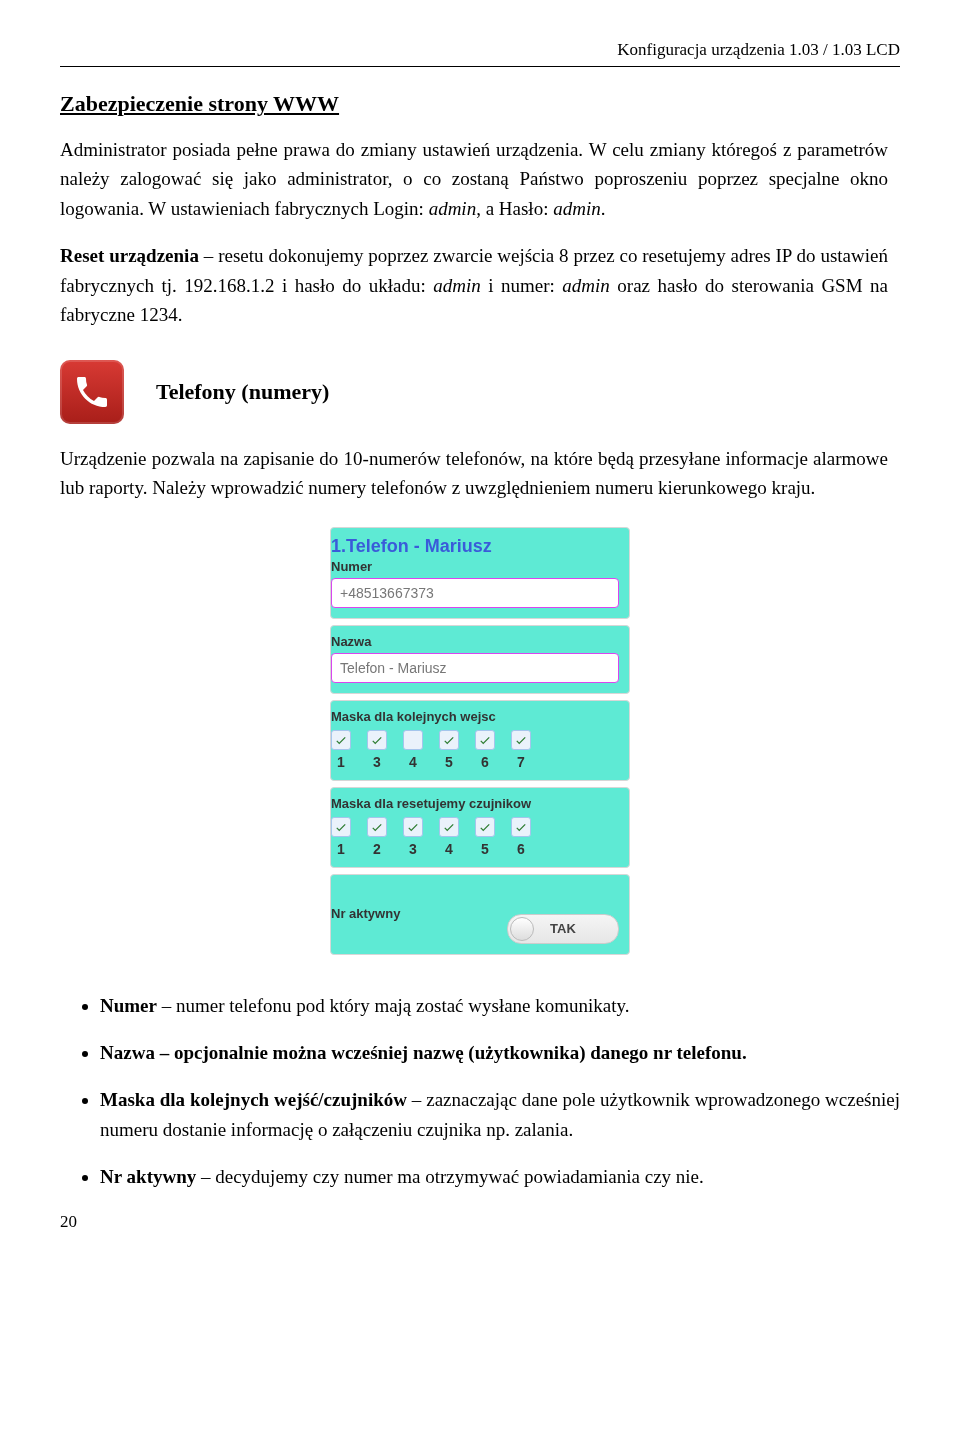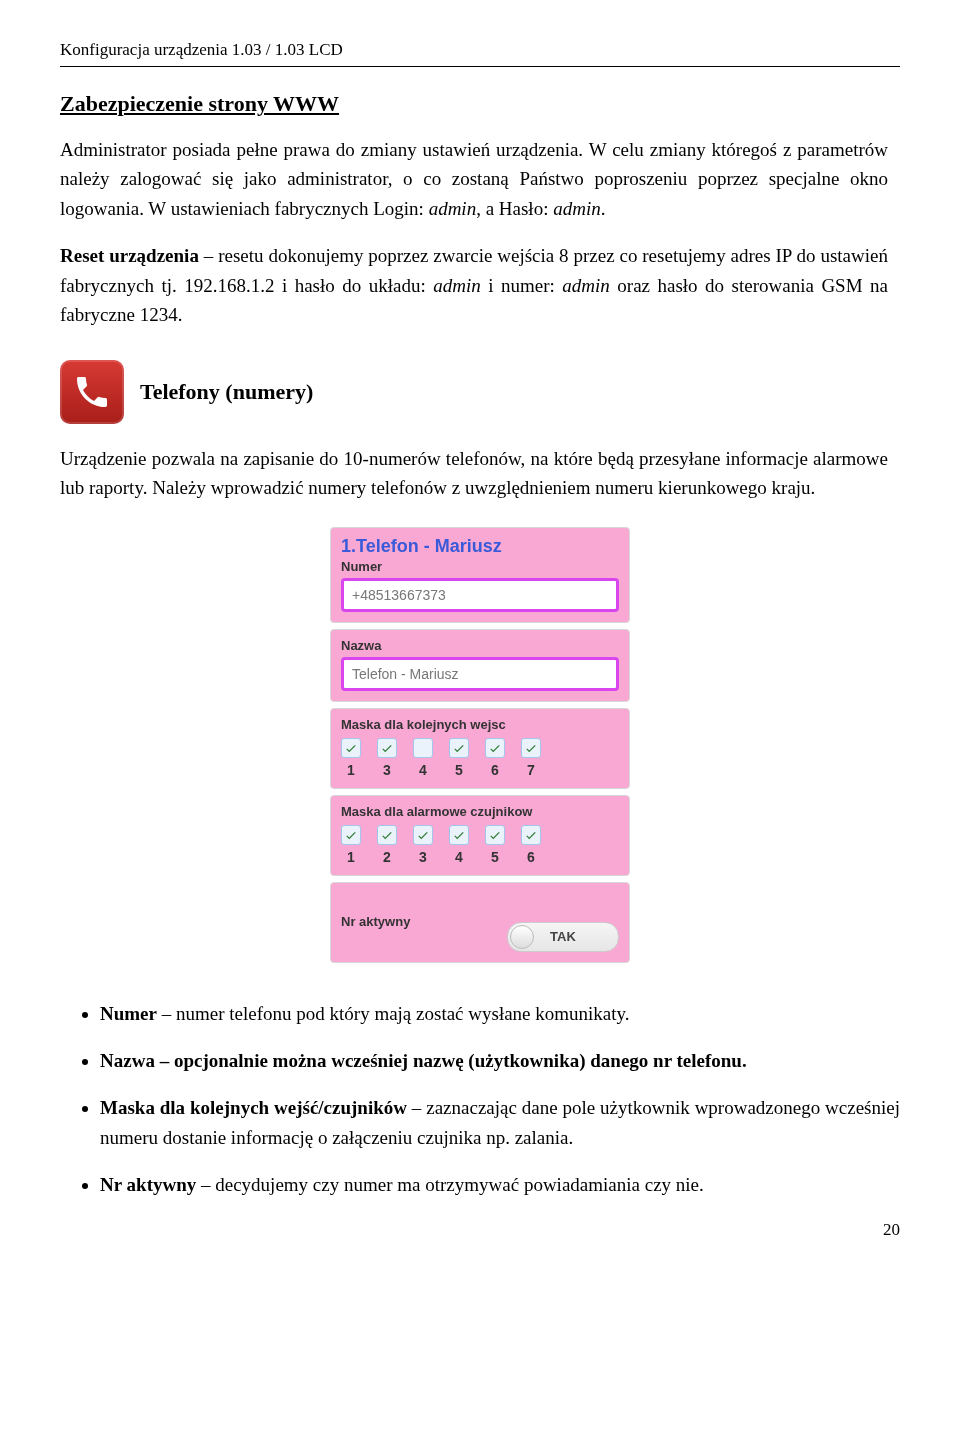--- a/index.html
+++ b/index.html
@@ -8,20 +8,21 @@
     font-family: "Times New Roman", Times, serif;
     background: #fff;
     color: #000;
     width: 960px;
   }
   .page {
     padding: 40px 60px 30px 60px;
     box-sizing: border-box;
   }
   .header-right {
+    text-align: right;
     font-size: 17px;
     margin-bottom: 6px;
   }
   hr.top-rule {
     border: none;
     border-top: 1px solid #000;
     margin: 0 0 24px 0;
   }
   h2.section-title {
     font-size: 22px;
@@ -33,21 +34,21 @@
     font-size: 19px;
     line-height: 1.55;
     margin: 0 12px 18px 0;
     text-align: justify;
   }
   .italic { font-style: italic; }
   .bold { font-weight: bold; }
   .telefony-row {
     display: flex;
     align-items: center;
-    gap: 16px;
+    gap: 32px;
     margin: 30px 0 20px 0;
   }
   .phone-icon {
     width: 64px;
     height: 64px;
     border-radius: 10px;
     background: linear-gradient(#d83a34, #a81e19);
     display: flex;
     align-items: center;
     justify-content: center;
@@ -62,41 +63,41 @@
   .phone-card {
     width: 300px;
     margin: 24px auto 36px auto;
     font-family: Arial, Helvetica, sans-serif;
     font-size: 14px;
     color: #333;
   }
   .card-block {
     border: 1px solid #d7d7d7;
     border-radius: 4px;
-    background: #f9a8d4;
-    padding: 8px 10px 10px 10px;
+    background: #5eead4;
+    padding: 8px 10px 10px 0;
     margin-bottom: 6px;
   }
   .card-title {
     color: #3a5bd9;
     font-weight: bold;
     font-size: 18px;
     margin-bottom: 2px;
   }
   .field-label {
     font-weight: bold;
     font-size: 13px;
     margin-bottom: 4px;
     display:block;
   }
   .text-input {
     width: 100%;
     box-sizing: border-box;
     padding: 6px 8px;
-    border: 3px solid #d946ef;
+    border: 1px solid #d946ef;
     border-radius: 4px;
     background: #fff;
     font-size: 14px;
     color: #777;
   }
   .mask-row {
     display: flex;
     gap: 16px;
     justify-content: flex-start;
     margin-top: 6px;
@@ -163,21 +164,21 @@
     padding-left: 40px;
     margin: 0;
   }
   ul.bullets li {
     font-size: 19px;
     line-height: 1.55;
     margin-bottom: 18px;
     text-align: justify;
   }
   .page-num {
-    text-align:right;
+    text-align:left;
     font-size:17px;
     margin-top:20px;
   }
 </style>
 </head>
 <body>
 
 <div class="page">
 
   <div class="header-right">Konfiguracja urządzenia 1.03 / 1.03 LCD</div>
@@ -261,21 +262,21 @@
               <svg viewBox="0 0 24 24">
                 <path fill="#2e7d32" d="M9 16.2l-3.5-3.5L4 14.2 9 19.2 20 8.2l-1.5-1.5z"></path>
               </svg>
             </div>
             <div class="mask-num">7</div>
           </div>
         </div>
     </div>
 
     <div class="card-block">
-      <span class="field-label">Maska dla alarmowe czujnikow</span>
+      <span class="field-label">Maska dla resetujemy czujnikow</span>
       <div class="mask-row" id="mask-czujnikow">
           <div class="mask-col">
             <div class="chk on">
               <svg viewBox="0 0 24 24">
                 <path fill="#2e7d32" d="M9 16.2l-3.5-3.5L4 14.2 9 19.2 20 8.2l-1.5-1.5z"></path>
               </svg>
             </div>
             <div class="mask-num">1</div>
           </div>
           <div class="mask-col">

